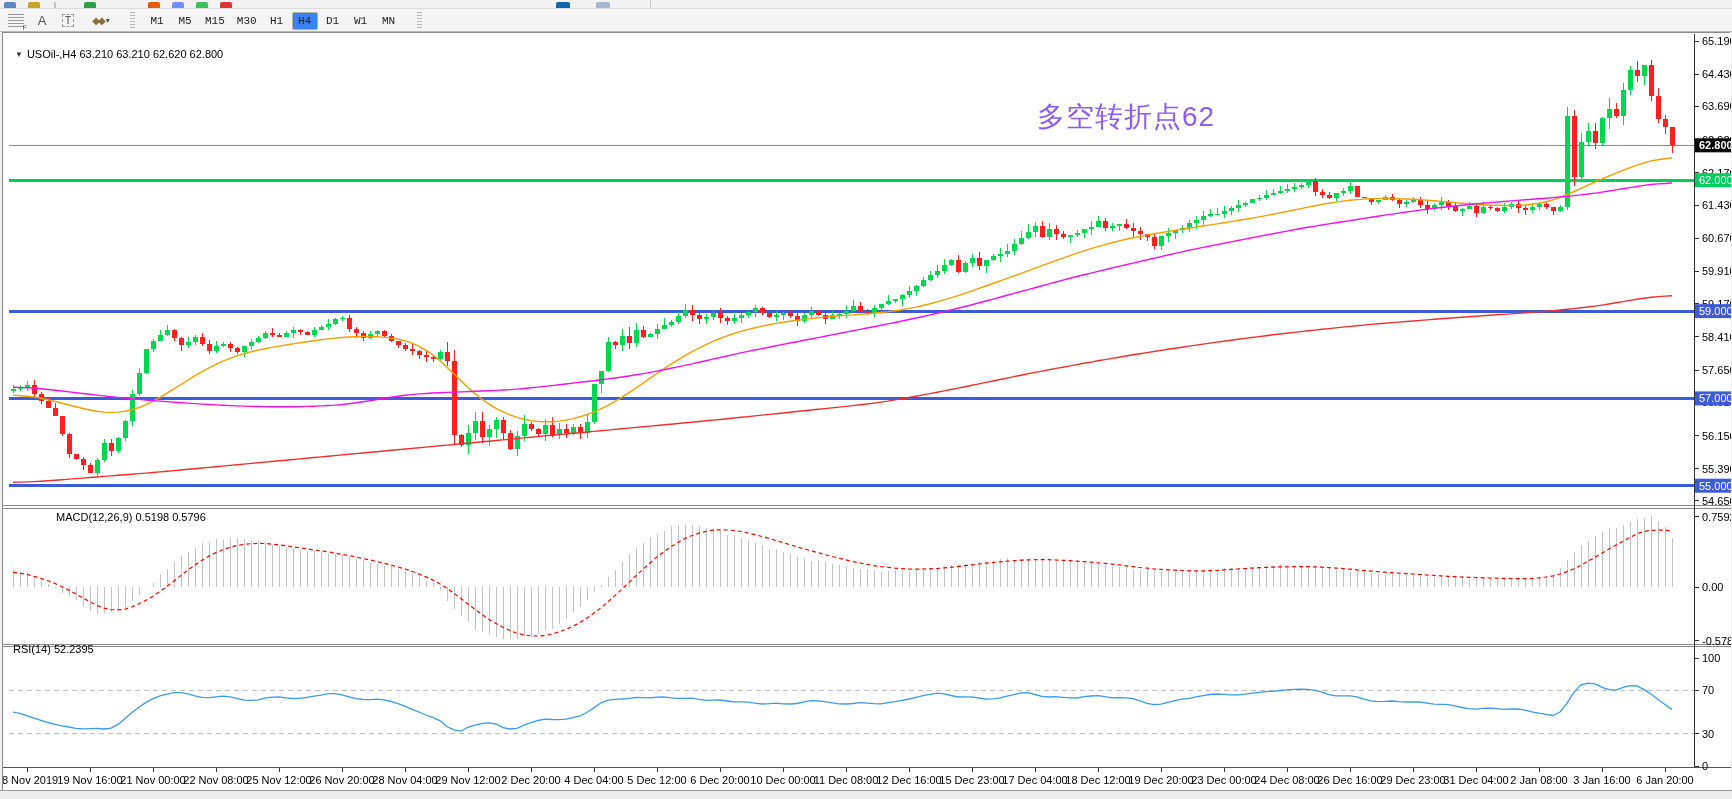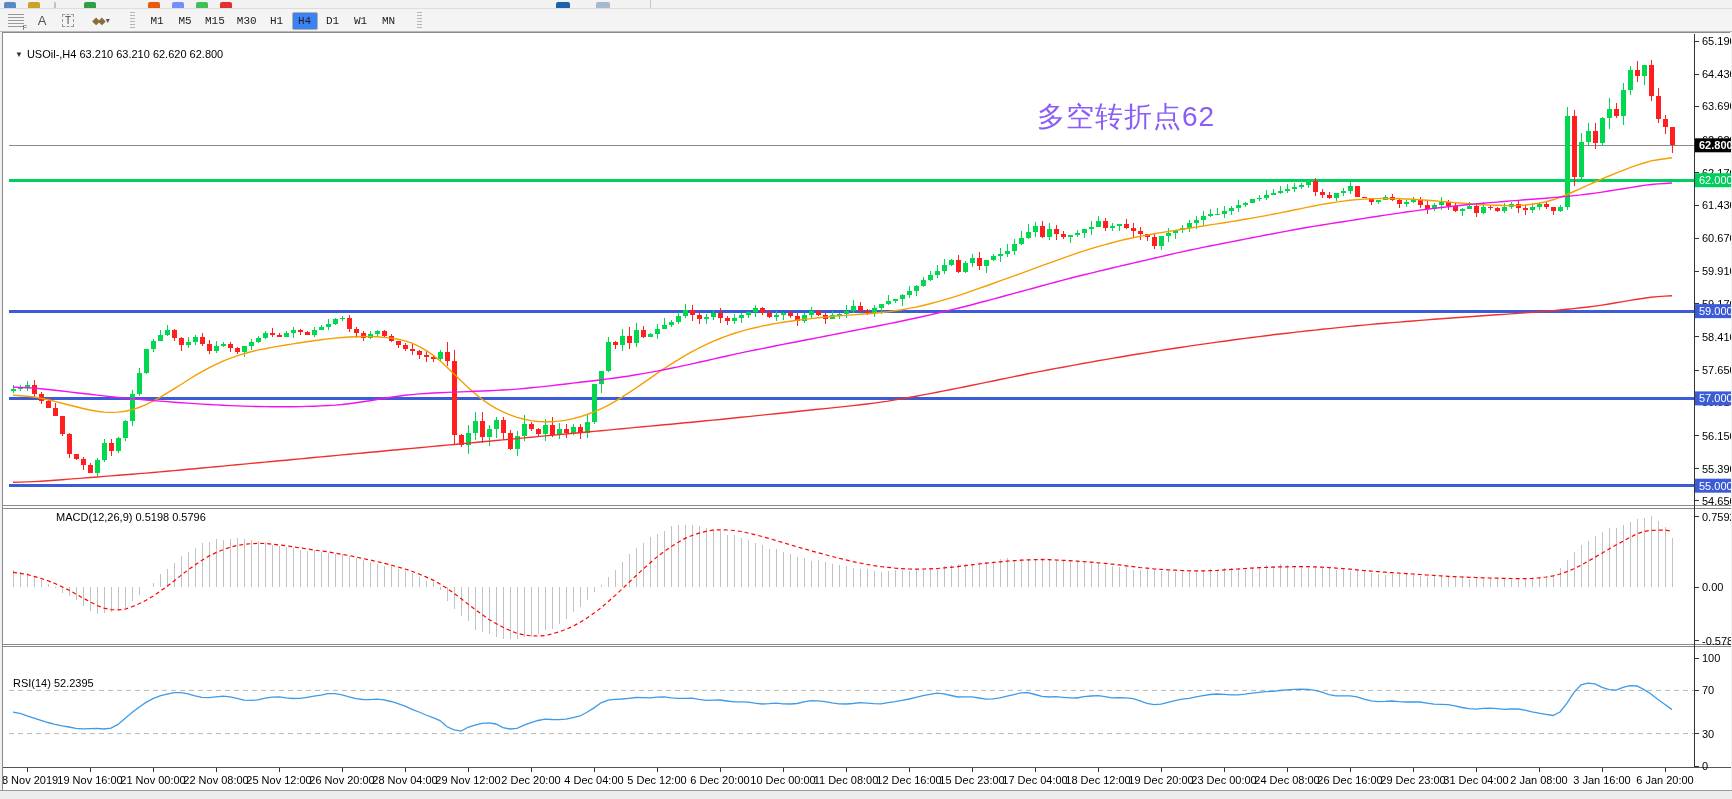--- a/index.html
+++ b/index.html
@@ -25,21 +25,21 @@
     font-family:Liberation Mono, monospace;font-size:11px;color:#222;padding:1px 4px;cursor:default;}
   .tf.active{background:#3b82f6;border:1px solid #b4b49c;border-radius:2px;}
   
   #chart-window{position:absolute;left:2px;top:32px;width:1728px;height:766px;background:#fff;
     border:1px solid #8a8a8a;box-sizing:border-box;}
   #chart-svg{position:absolute;left:0;top:0;}
   .ovl{position:absolute;color:#000;font-size:11px;white-space:nowrap;}
   #hdr{left:12px;top:15px;}
   #hdr .tri{font-size:8px;color:#333;margin-right:4px;vertical-align:1px;}
   #macd-lab{left:10px;top:478px;padding-left:43px;}
-  #rsi-lab{left:10px;top:644px;}
+  #rsi-lab{left:10px;top:610px;}
   #annot{left:1034px;top:53px;font-size:28px;color:#8b5cf6;letter-spacing:1px;margin-top:12px;}
   #bottom-strip{position:absolute;left:0;top:790px;width:1732px;height:9px;background:#ededed;
     border-top:1px solid #9a9a9a;}
 </style>
 </head>
 <body>
 
 <div id="tb1">
     <div class="p-ico" style="left: 4px; width: 12px; background: rgb(90, 138, 198);"></div>
     <div class="p-ico" style="left: 28px; width: 12px; background: rgb(201, 162, 39);"></div>

